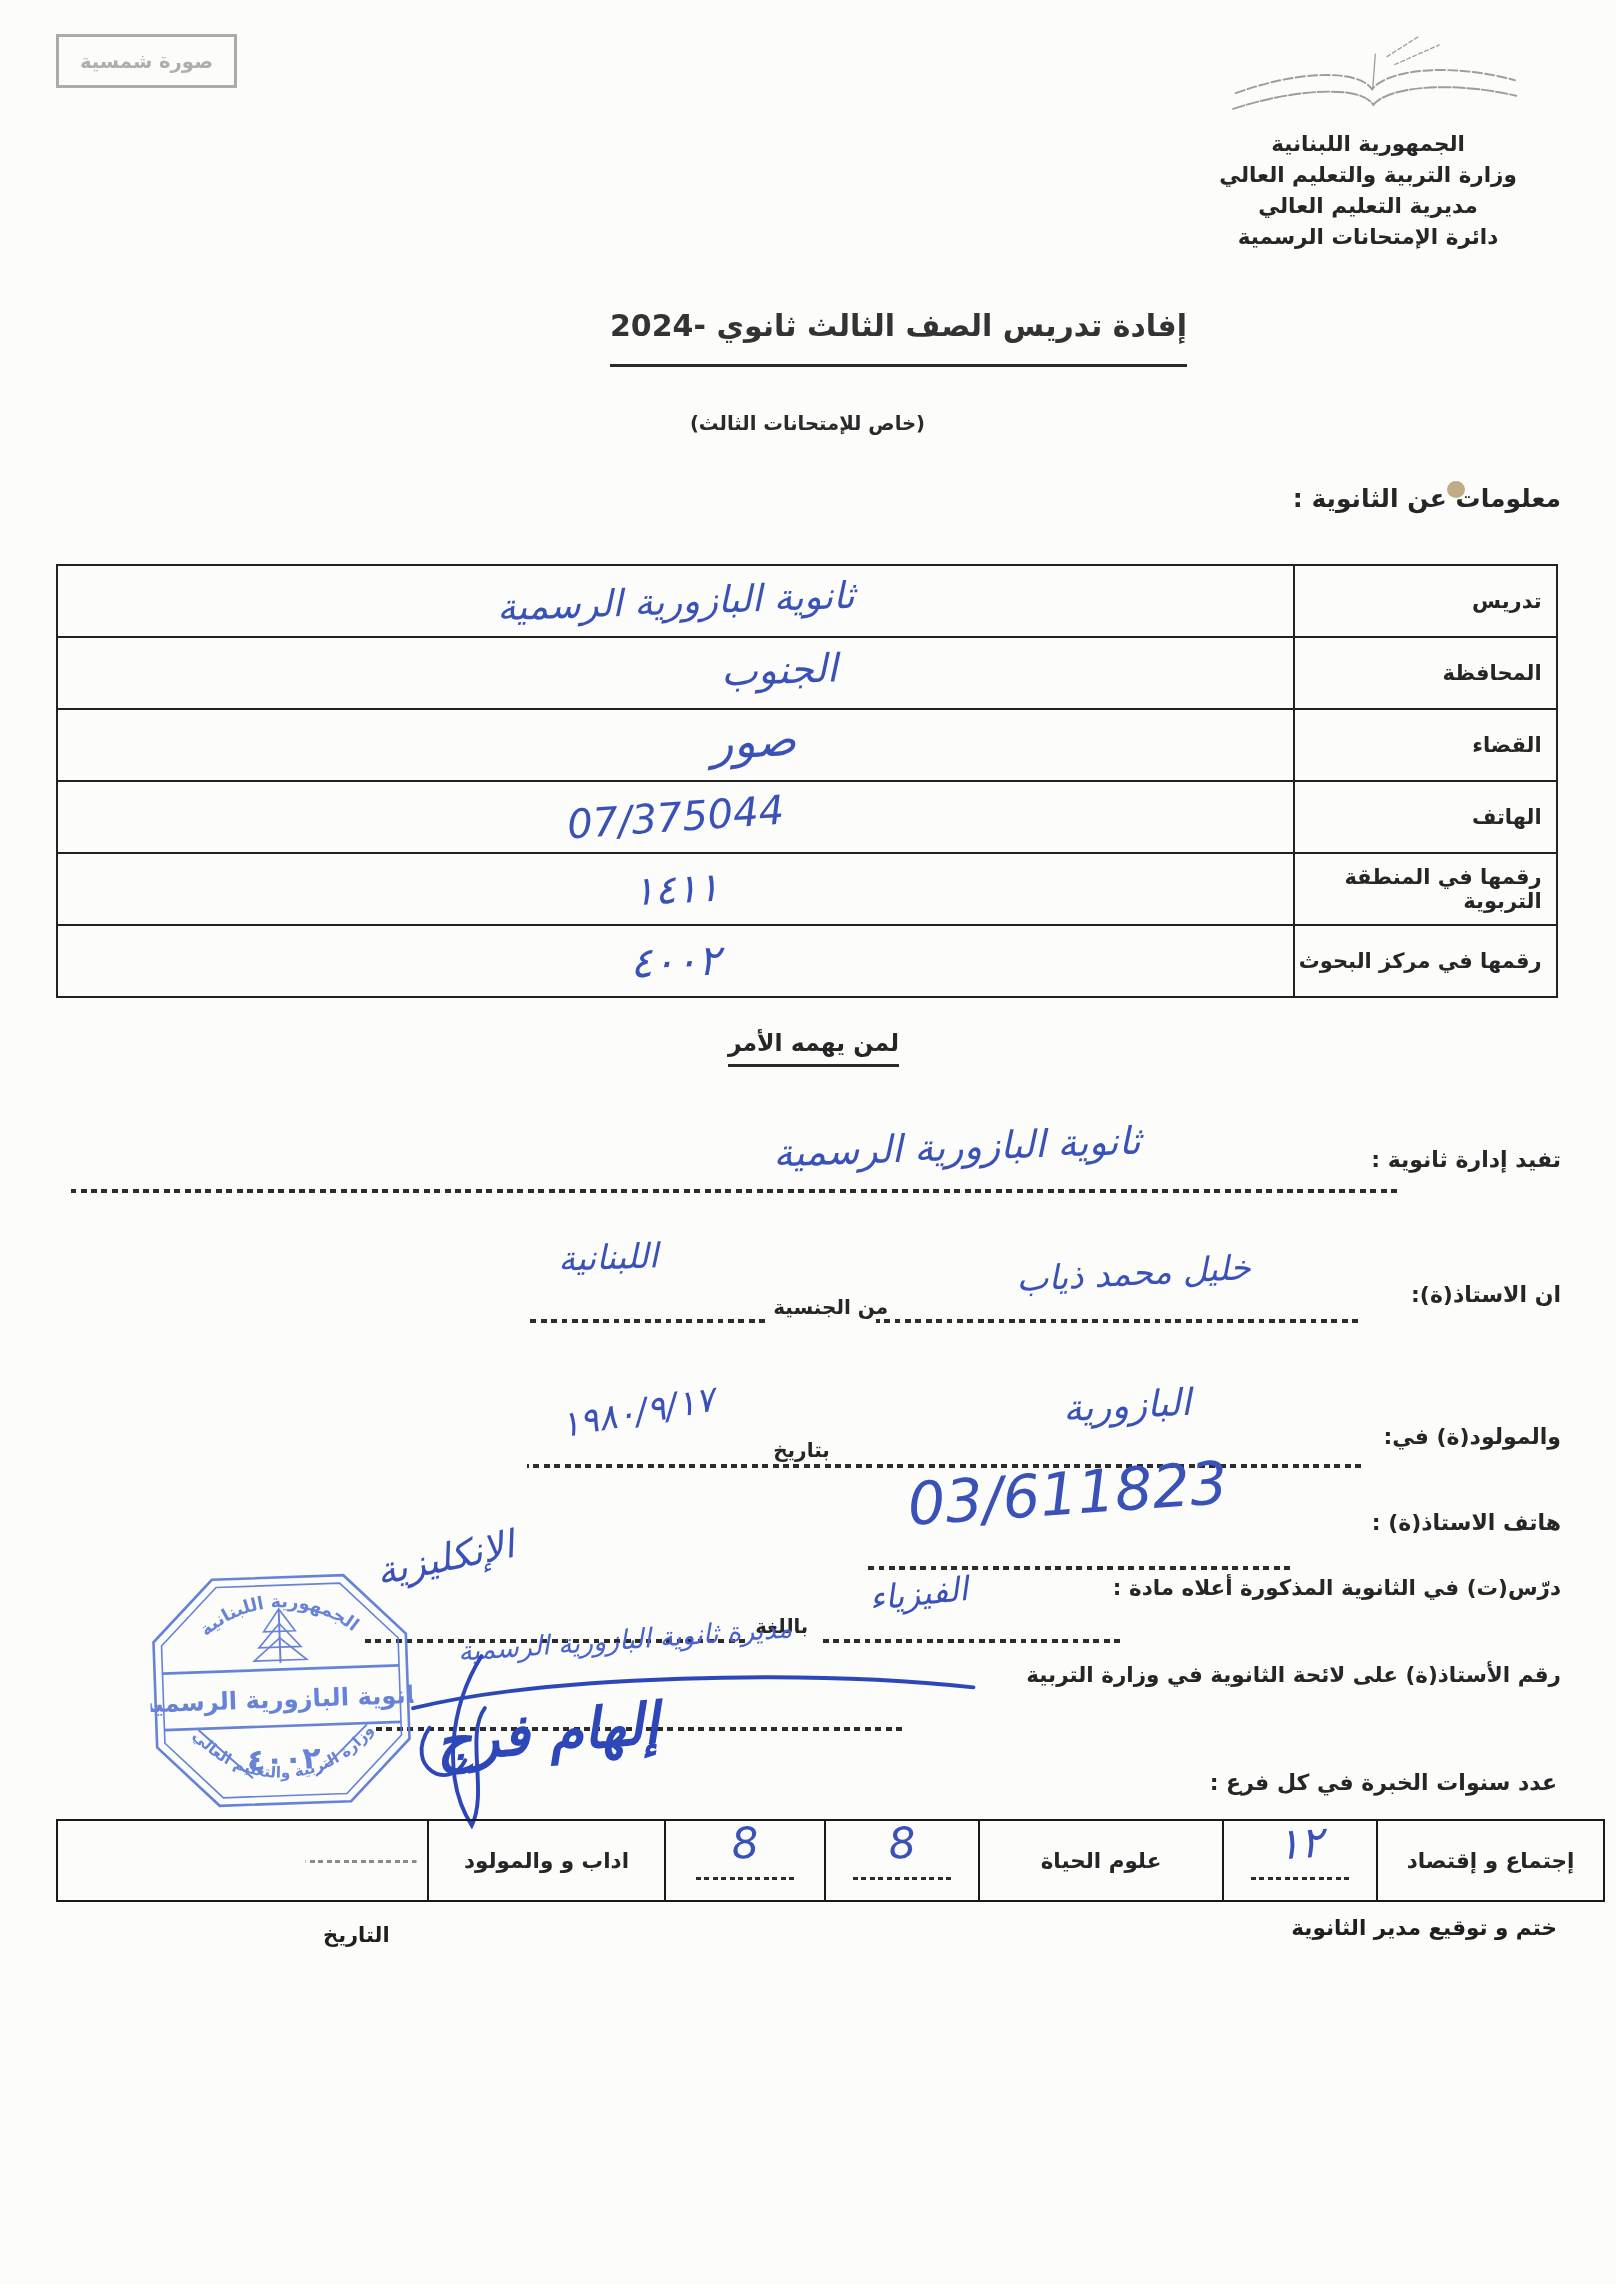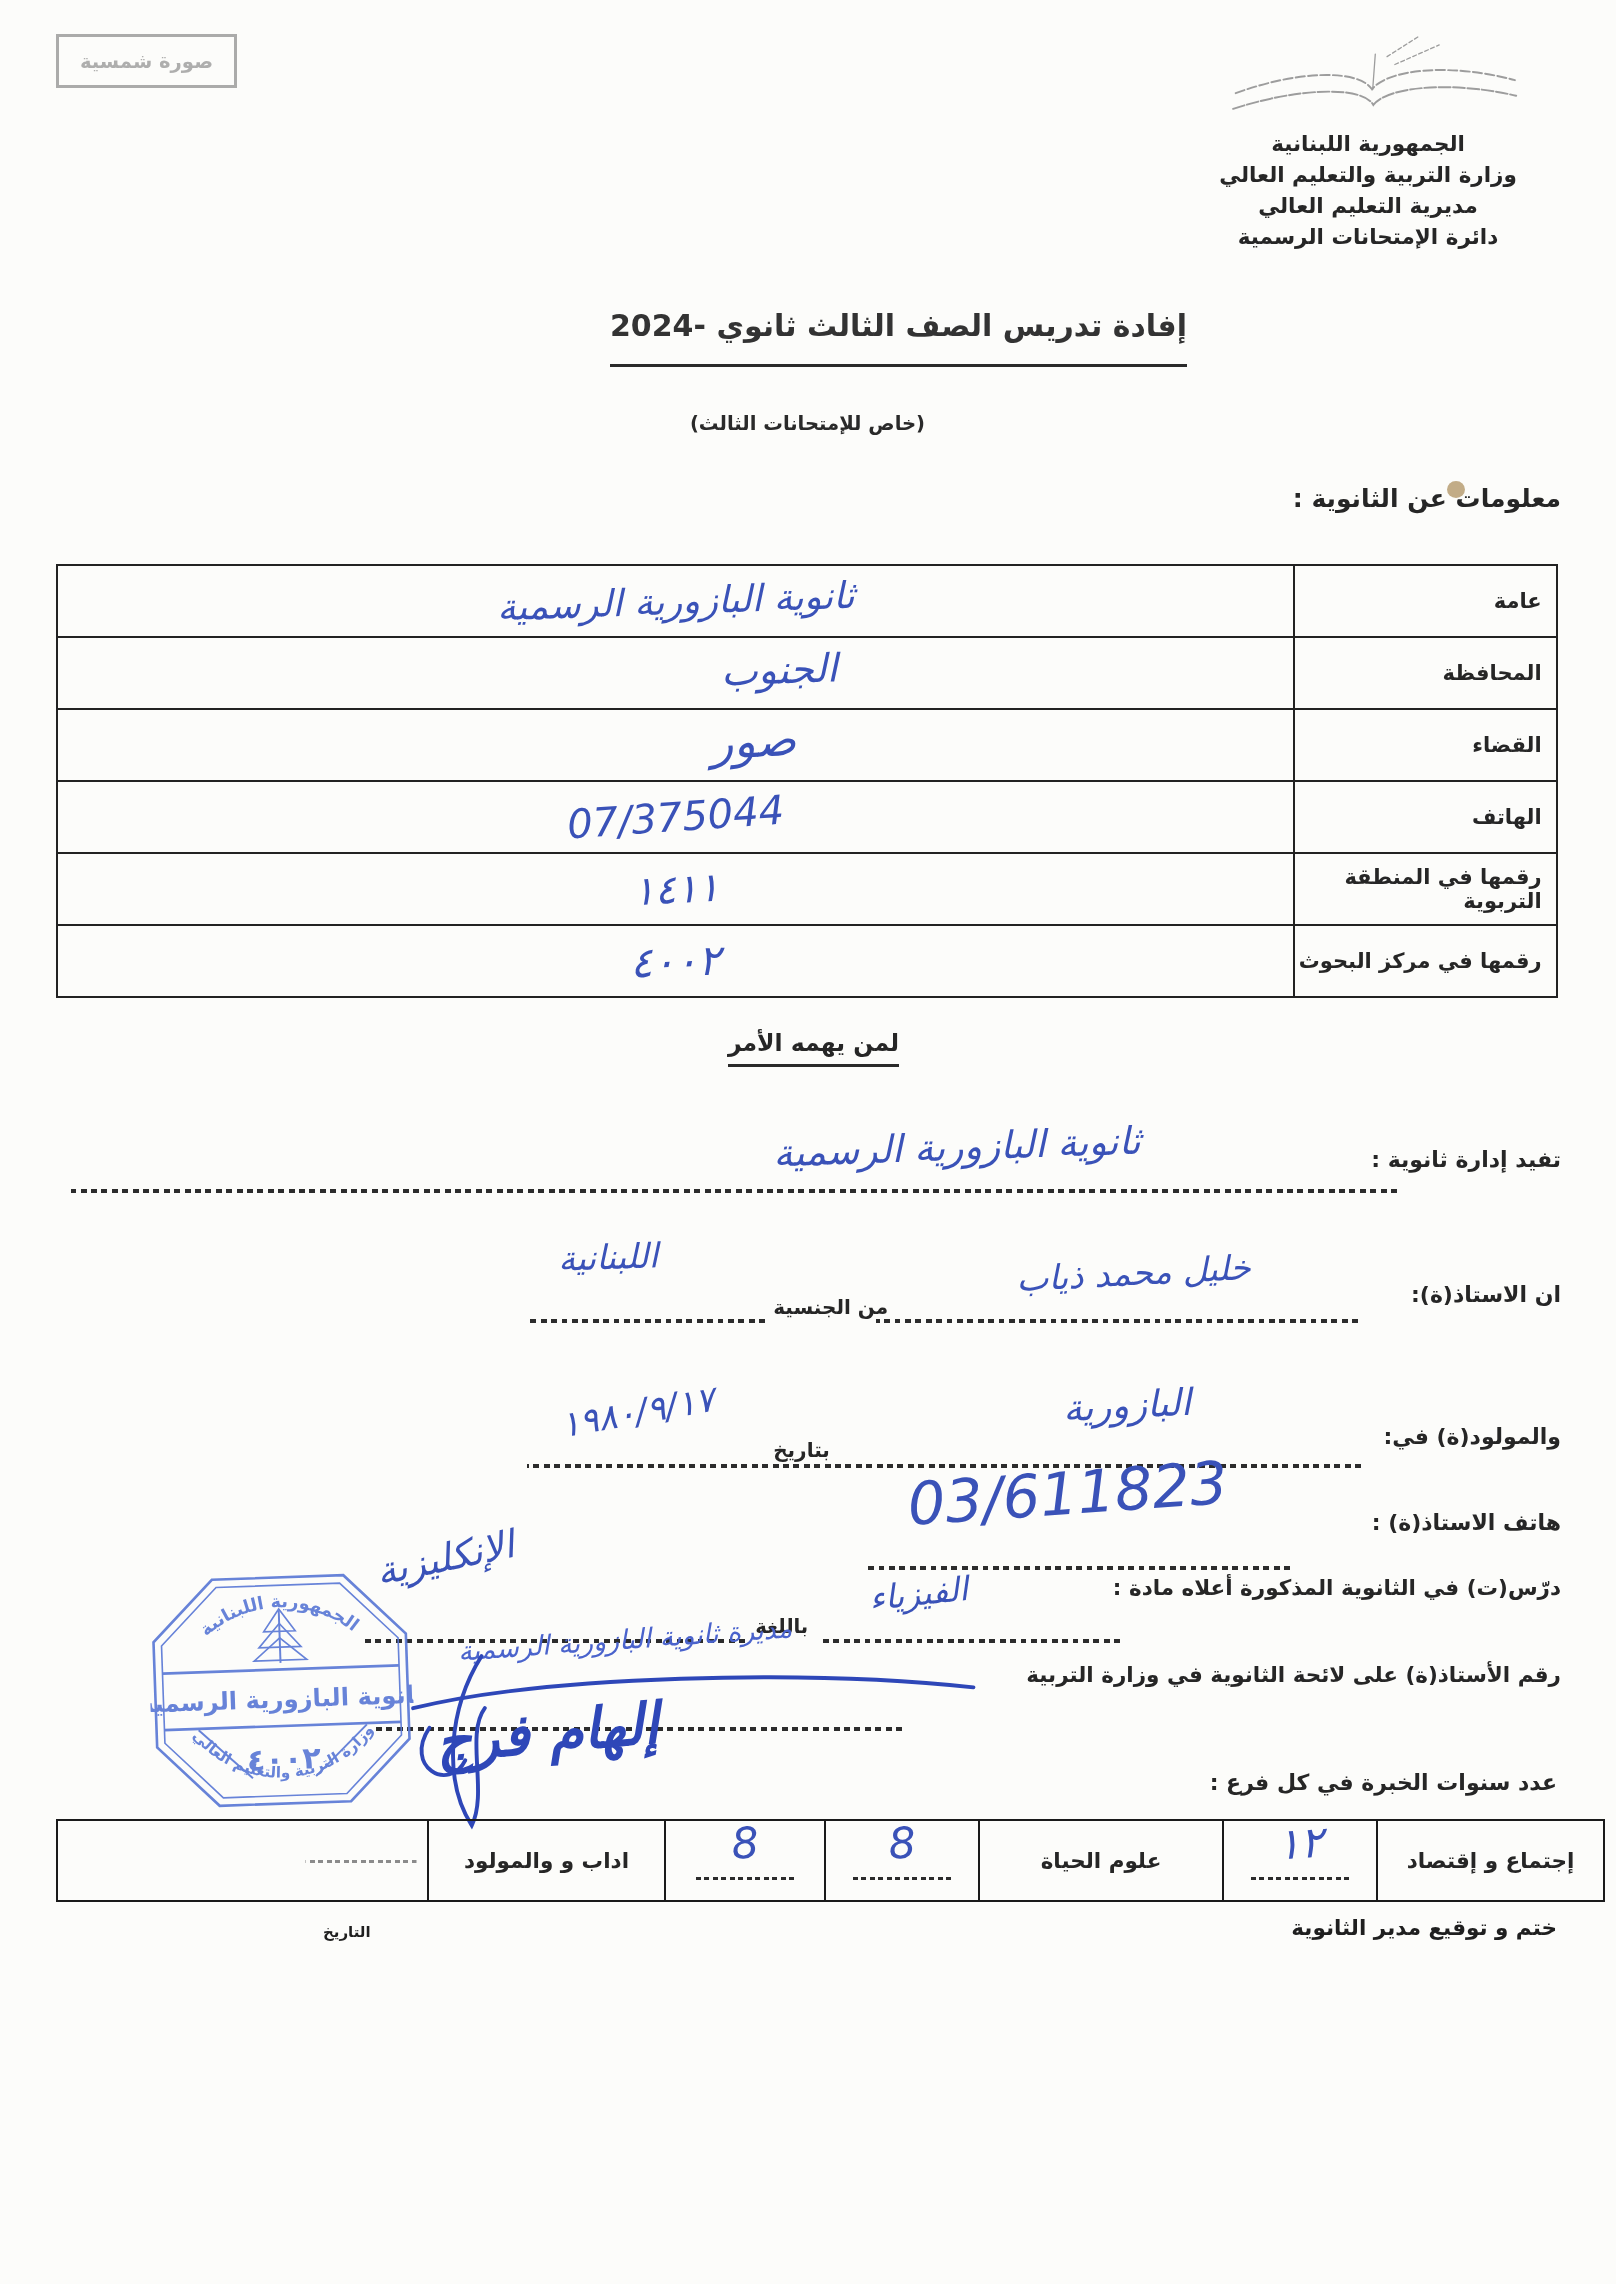--- a/index.html
+++ b/index.html
@@ -124,21 +124,21 @@
   .exp-cell .val-dots{
     position:absolute;left:50%;transform:translateX(-50%);bottom:19.6px;
     width:98px;height:3.3px;
     background:repeating-linear-gradient(to left,#2c2c2c 0 4.6px,transparent 4.6px 8.5px);
   }
   .exp-cell.empty .val-dots{background:repeating-linear-gradient(to left,#8b8b8b 0 4.6px,transparent 4.6px 8.5px);width:111px;bottom:37px;}
   .c0{width:227px;} .c1{width:154px;} .c2{width:244px;} .c3{width:154px;}
   .c4{width:240px;} .c5{width:160px;} .c6{width:237px;} .c7{width:133px;}
   
   .footer-stamp-label{right:59px;top:1915px;font-size:21.5px;font-weight:bold;}
-  .footer-date-label{left:324px;top:1923px;font-size:15px;font-weight:bold;}
+  .footer-date-label{left:324px;top:1923px;font-size:21px;font-weight:bold;}
 </style>
 </head>
 <body>
 
 <div class="page">
 
   <div class="abs photo-box">
     <span>صورة شمسية</span>
   </div>
 
@@ -162,21 +162,21 @@
   <div class="abs doc-title">
     <span class="t-inner">إفادة تدريس الصف الثالث ثانوي -2024</span>
   </div>
   <div class="abs doc-subtitle">(خاص للإمتحانات الثالث)</div>
 
   <div class="abs sec-heading">معلومات عن الثانوية :</div>
   <div class="abs stain"></div>
 
   <div class="abs info-table">
     <div class="info-row">
-      <div class="info-label">عامة</div>
+      <div class="info-label">تدريس</div>
       <div class="info-value">
         <span class="ink" style="font-size:37px;transform:rotate(-2deg);">ثانوية البازورية الرسمية</span>
       </div>
     </div>
     <div class="info-row">
       <div class="info-label">المحافظة</div>
       <div class="info-value">
         <span class="ink" style="font-size:39px;transform:rotate(-2deg) translateX(104px);">الجنوب</span>
       </div>
     </div>

